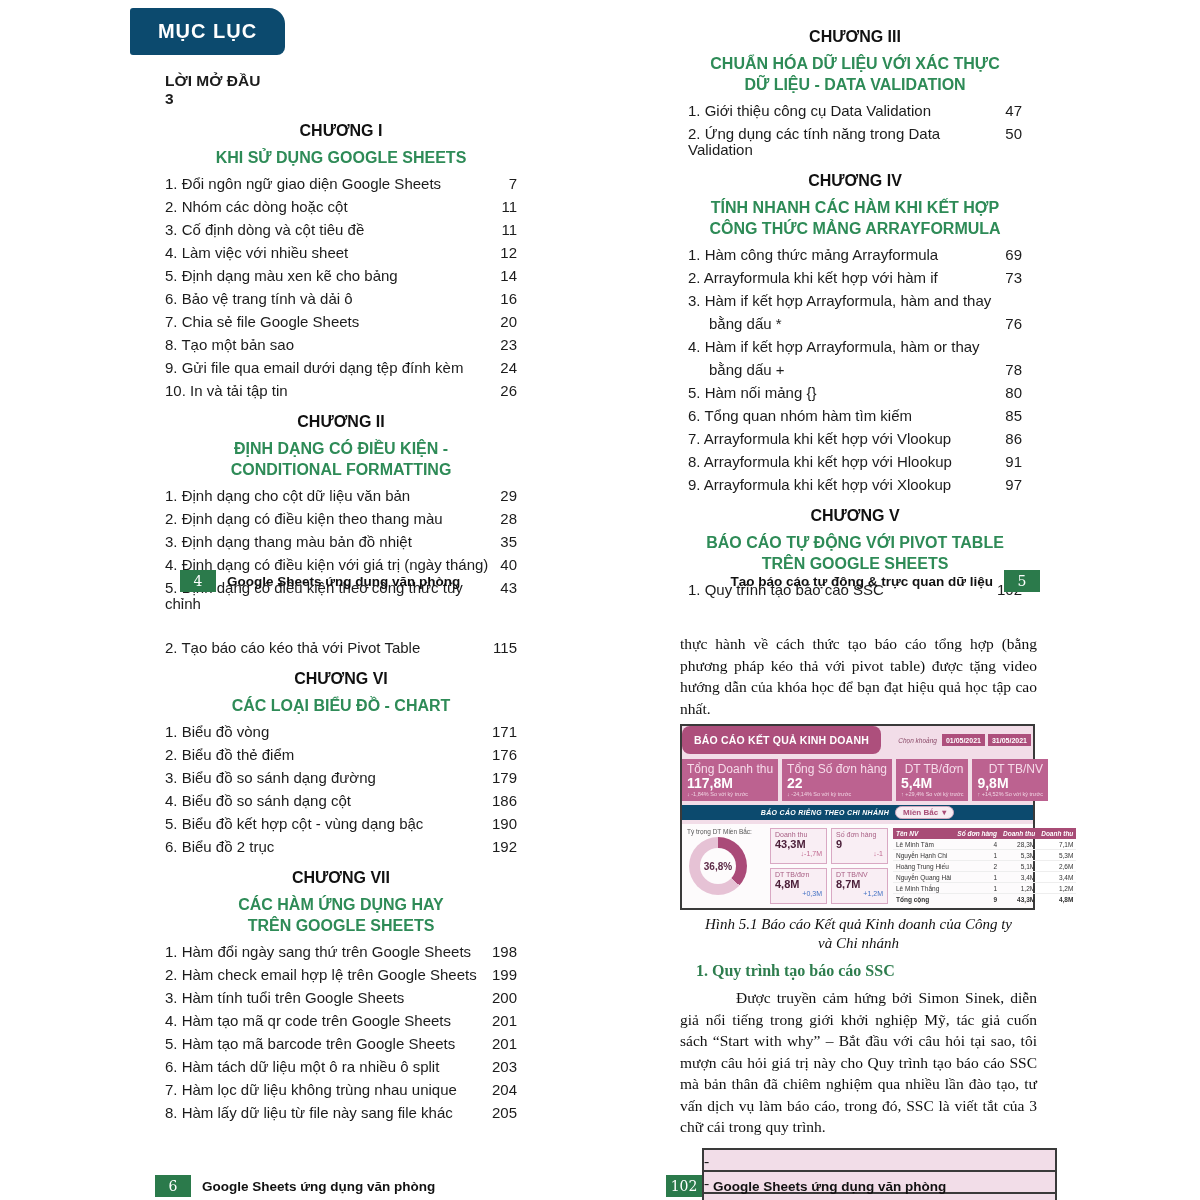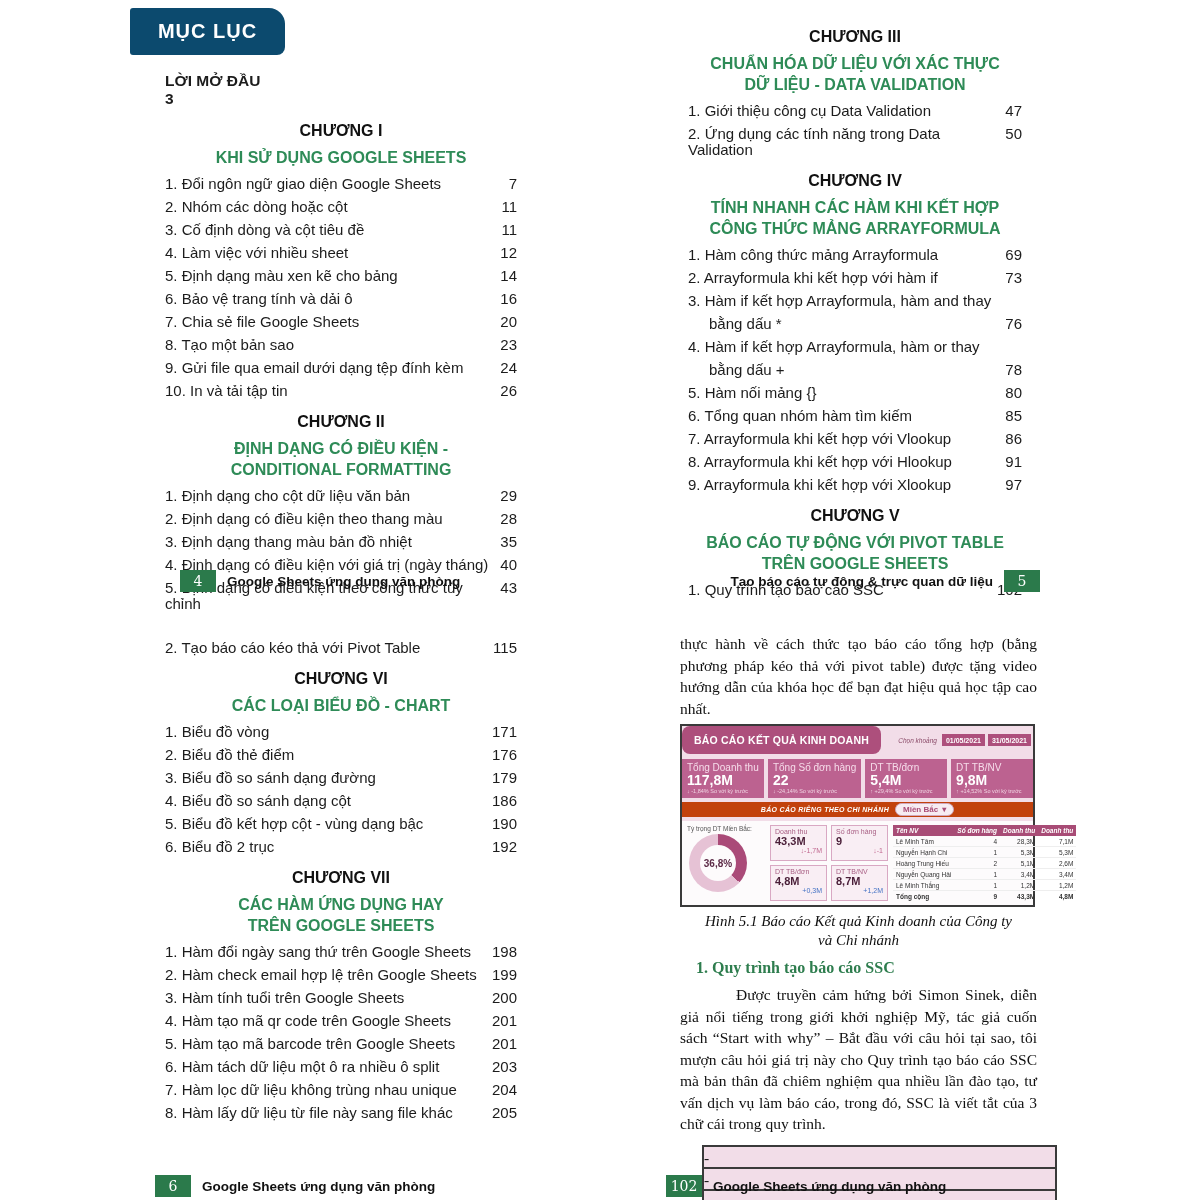--- a/index.html
+++ b/index.html
@@ -37,24 +37,24 @@
   .bullets li .dash{position:absolute;left:22px;}
   
   .dash{margin-top:5px;width:355px;border:2px solid #3a3a3a;background:#f2dde8;box-sizing:border-box;}
   .dash-head{display:flex;justify-content:space-between;align-items:center;}
   .dash-title{background:#ad4f7c;color:#fff;font-weight:700;font-size:10.5px;padding:8px 12px;border-radius:8px;letter-spacing:.2px;}
   .dash-dates{display:flex;align-items:center;gap:3px;margin-right:2px;}
   .date-label{font-size:6.5px;font-style:italic;color:#8a4a68;margin-right:2px;}
   .chip{background:#ad4f7c;color:#fff;font-size:7px;font-weight:700;padding:2.5px 4px;}
   .kpis{display:flex;gap:4px;margin-top:5px;}
   .kpi{flex:1;background:#bc6290;color:#fff;padding:3px 5px 4px;}
-  .kpi-label{font-size:10px;color:#f6dcea;white-space:nowrap;}
+  .kpi-label{font-size:12px;color:#f6dcea;white-space:nowrap;text-align:right;}
   .kpi-value{font-size:14px;font-weight:700;line-height:15px;}
   .kpi-change{font-size:5.5px;color:#f0d3e2;white-space:nowrap;}
-  .branch-bar{margin-top:4px;background:#c2410c;height:15px;display:flex;align-items:center;justify-content:center;gap:6px;}
+  .branch-bar{margin-top:4px;background:#0c4a6e;height:15px;display:flex;align-items:center;justify-content:center;gap:6px;}
   .bb-label{color:#fff;font-size:7px;font-weight:700;font-style:italic;letter-spacing:.3px;}
   .bb-pill{background:#f7ecf2;border:1px solid #cfa6bd;border-radius:8px;color:#a94d77;font-size:8px;font-weight:700;
            padding:1px 7px;display:flex;gap:4px;align-items:center;cursor:pointer;}
   .dash-bottom{margin-top:4px;background:#fdfbfc;padding:4px 5px;display:flex;gap:5px;}
   .donut-col{width:78px;flex:none;}
   .donut-label{font-size:6.5px;color:#555;margin-bottom:2px;}
   .donut{width:58px;height:58px;border-radius:50%;background:conic-gradient(#aa4a78 0deg 132deg,#e6c2d5 132deg 360deg);
          position:relative;margin-left:2px;}
   .donut-hole{position:absolute;inset:11px;background:#fdfbfc;border-radius:50%;display:flex;align-items:center;
               justify-content:center;font-size:10px;font-weight:700;color:#5c2b47;}

